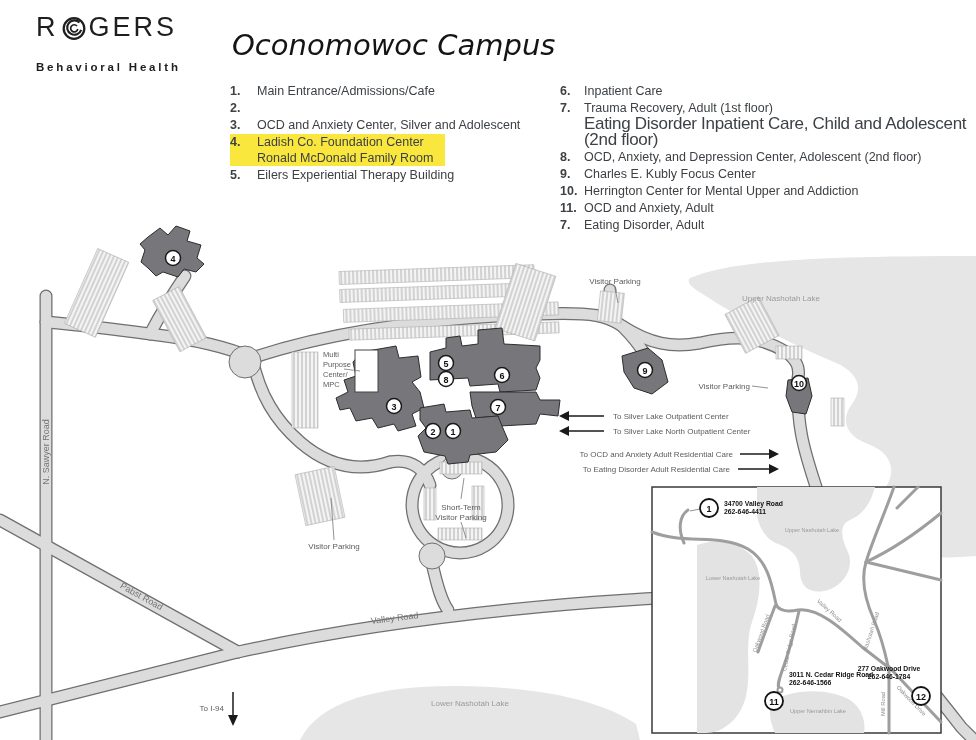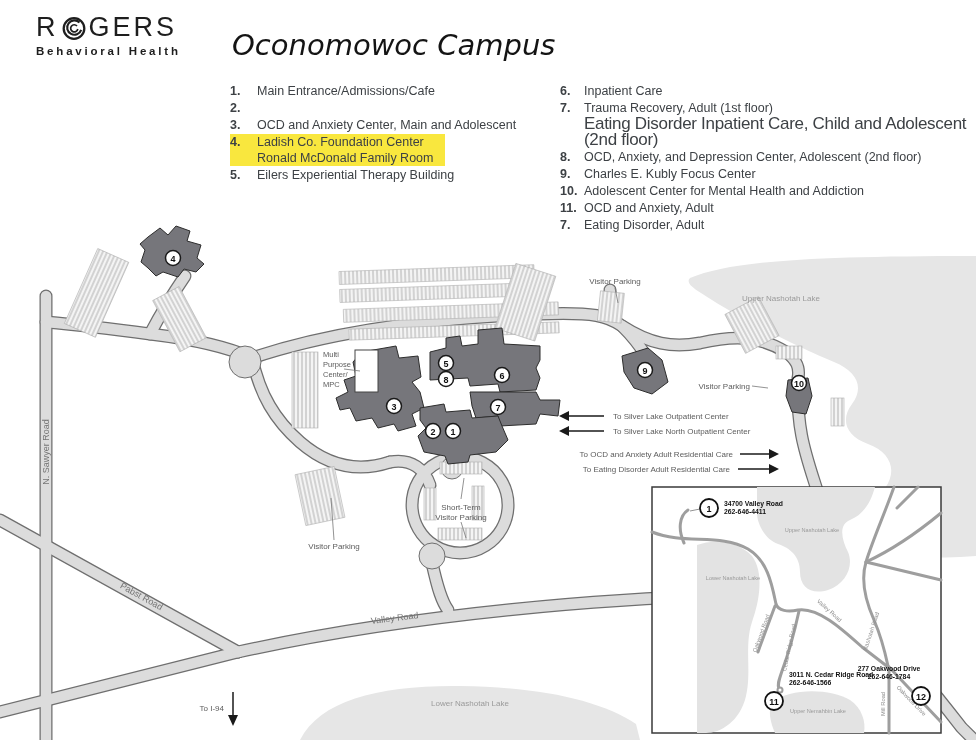--- a/index.html
+++ b/index.html
@@ -2,21 +2,21 @@
 <html><head>
 <meta charset="utf-8">
 <style>
   html,body{margin:0;padding:0;background:#fff;}
   #page{position:relative;width:976px;height:740px;background:#fff;overflow:hidden;
         font-family:"Liberation Sans",sans-serif;color:#3d4145;}
   
   #logo{position:absolute;left:36px;top:12px;}
   .logo-word{display:flex;align-items:center;font-size:27px;letter-spacing:3px;color:#1e1e1e;font-weight:500;}
   .logo-word svg{margin:0 2px;}
-  .logo-sub{margin-top:2px;font-size:11.5px;letter-spacing:2.8px;font-weight:600;color:#1e1e1e;}
+  .logo-sub{margin-top:18px;font-size:11.5px;letter-spacing:2.8px;font-weight:600;color:#1e1e1e;}
   .title{position:absolute;left:232px;top:28px;font-family:"DejaVu Sans",sans-serif;
          font-size:29px;font-weight:normal;font-style:italic;color:#141414;}
   
   .legend-col{position:absolute;top:83px;font-size:12.5px;line-height:16px;color:#3d4145;}
   #legend-col1{left:230px;width:322px;}
   #legend-col2{left:560px;width:414px;}
   .item{display:flex;margin-bottom:1px;}
   .item .num{width:27px;flex:none;font-weight:bold;}
   #legend-col2 .item .num{width:24px;}
   .item.hl{background:#f9e73e;width:fit-content;padding-right:12px;}
@@ -64,21 +64,21 @@
       <div class="lines">
           <div>Main Entrance/Admissions/Cafe</div>
         </div>
     </div>
     <div class="item">
       <div class="num">2.</div>
     </div>
     <div class="item">
       <div class="num">3.</div>
       <div class="lines">
-          <div>OCD and Anxiety Center, Main and Adolescent</div>
+          <div>OCD and Anxiety Center, Silver and Adolescent</div>
         </div>
     </div>
     <div class="item hl">
       <div class="num">4.</div>
       <div class="lines">
         <div>Ladish Co. Foundation Center</div>
         <div>Ronald McDonald Family Room</div>
       </div>
     </div>
     <div class="item">
@@ -111,21 +111,21 @@
     </div>
     <div class="item">
       <div class="num">9.</div>
       <div class="lines">
           <div>Charles E. Kubly Focus Center</div>
         </div>
     </div>
     <div class="item">
       <div class="num">10.</div>
       <div class="lines">
-          <div>Adolescent Center for Mental Health and Addiction</div>
+          <div>Herrington Center for Mental Upper and Addiction</div>
         </div>
     </div>
     <div class="item">
       <div class="num">11.</div>
       <div class="lines">
           <div>OCD and Anxiety, Adult</div>
         </div>
     </div>
     <div class="item">
       <div class="num">7.</div>

